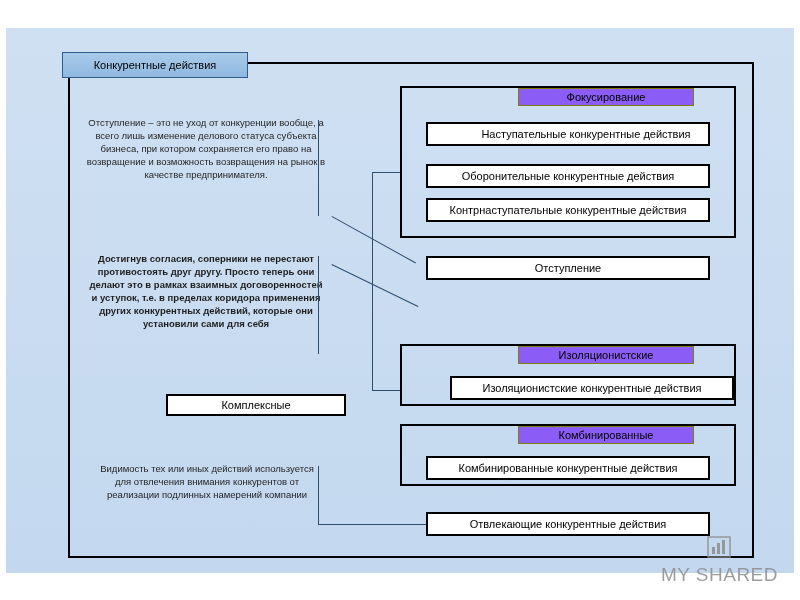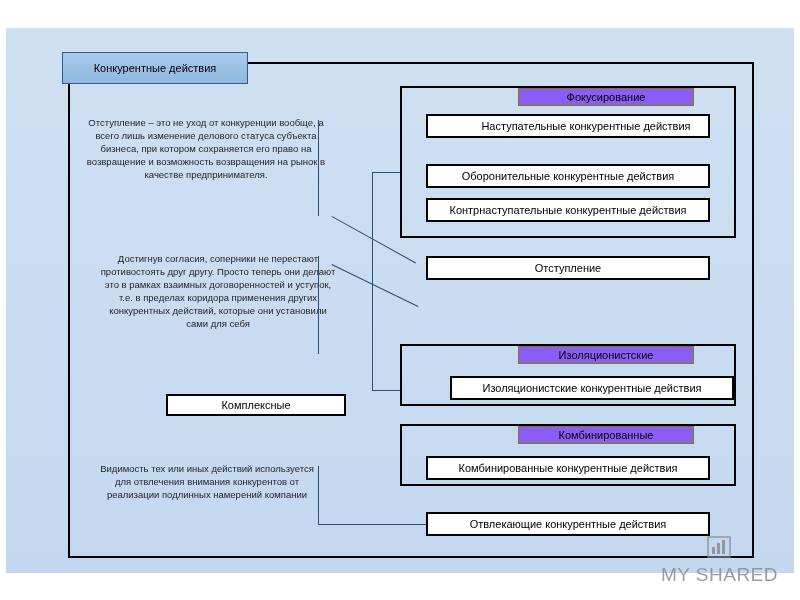--- a/index.html
+++ b/index.html
@@ -34,21 +34,21 @@
     height: 496px;
     border: 2px solid #000000;
     box-sizing: border-box;
   }
   
   #title-chip {
     position: absolute;
     left: 62px;
     top: 52px;
     width: 186px;
-    height: 32px;
+    height: 26px;
     background: #9dc3e6;
     background: linear-gradient(180deg, #a9cbea 0%, #8fb8e0 100%);
     border: 1px solid #2e5c8a;
     box-sizing: border-box;
     display: flex;
     align-items: center;
     justify-content: center;
     font-size: 11px;
     color: #000000;
   }
@@ -142,21 +142,21 @@
   <div id="panel"></div>
 
   <div id="frame"></div>
 
   <div id="title-chip">
     <span>Конкурентные действия</span>
   </div>
 
   <div class="para" style="left:86px; top:116px; width:240px;">Отступление – это не уход от конкуренции вообще, а всего лишь изменение делового статуса субъекта бизнеса, при котором сохраняется его право на возвращение и возможность возвращения на рынок в качестве предпринимателя.</div>
 
-  <div class="para" style="left:98px; top:252px; width:240px;">Достигнув согласия, соперники не перестают противостоять друг другу. Просто теперь они делают это в рамках взаимных договоренностей и уступок, т.е. в пределах коридора применения других конкурентных действий, которые они установили сами для себя</div>
+  <div class="para" style="left:86px; top:252px; width:240px;font-weight:bold;">Достигнув согласия, соперники не перестают противостоять друг другу. Просто теперь они делают это в рамках взаимных договоренностей и уступок, т.е. в пределах коридора применения других конкурентных действий, которые они установили сами для себя</div>
 
   <div class="para" style="left:92px; top:462px; width:230px;">Видимость тех или иных действий используется для отвлечения внимания конкурентов от реализации подлинных намерений компании</div>
 
   <div class="line-v" style="left:318px; top:120px; height:96px;"></div>
 
   <div class="line-v" style="left:318px; top:256px; height:98px;"></div>
 
   <div class="line-v" style="left:318px; top:466px; height:58px;"></div>
 
   <div class="line-v" style="left:372px; top:172px; height:218px;"></div>
@@ -167,21 +167,21 @@
   <div class="line-d" style="left:332px; top:264px; width:96px; transform:rotate(26deg);"></div>
 
   <div class="line-h" style="left:318px; top:524px; width:108px;"></div>
 
   <div class="group-frame" style="left:400px; top:86px; width:336px; height:152px;"></div>
 
   <div class="chip-yellow" style="left:480px; top:88px; width:176px; height:18px;">
     <span>Фокусирование</span>
   </div>
 
-  <div class="node" style="left:426px; top:114px; width:284px; height:24px;padding-left:36px;">
+  <div class="node" style="left:426px; top:122px; width:284px; height:24px;padding-left:36px;">
     <span>Наступательные конкурентные действия</span>
   </div>
 
   <div class="node" style="left:426px; top:164px; width:284px; height:24px;">
     <span>Оборонительные конкурентные действия</span>
   </div>
 
   <div class="node" style="left:426px; top:256px; width:284px; height:24px;">
     <span>Отступление</span>
   </div>

